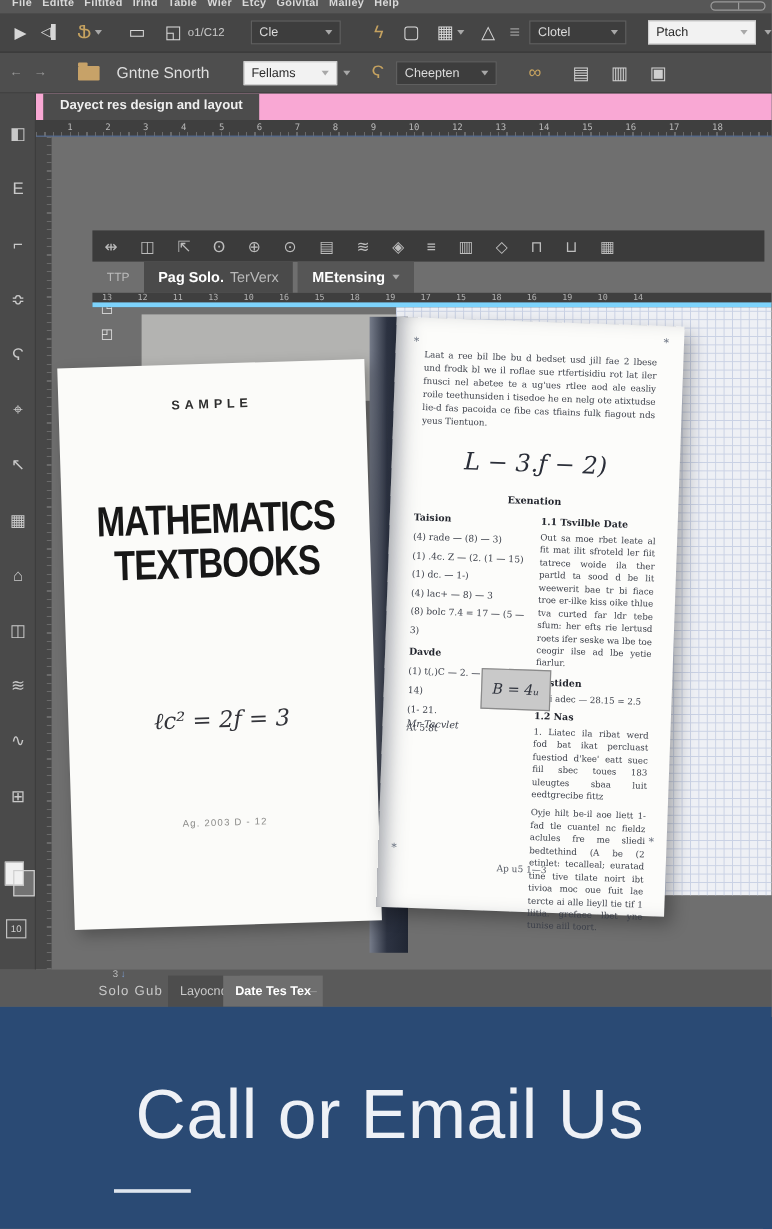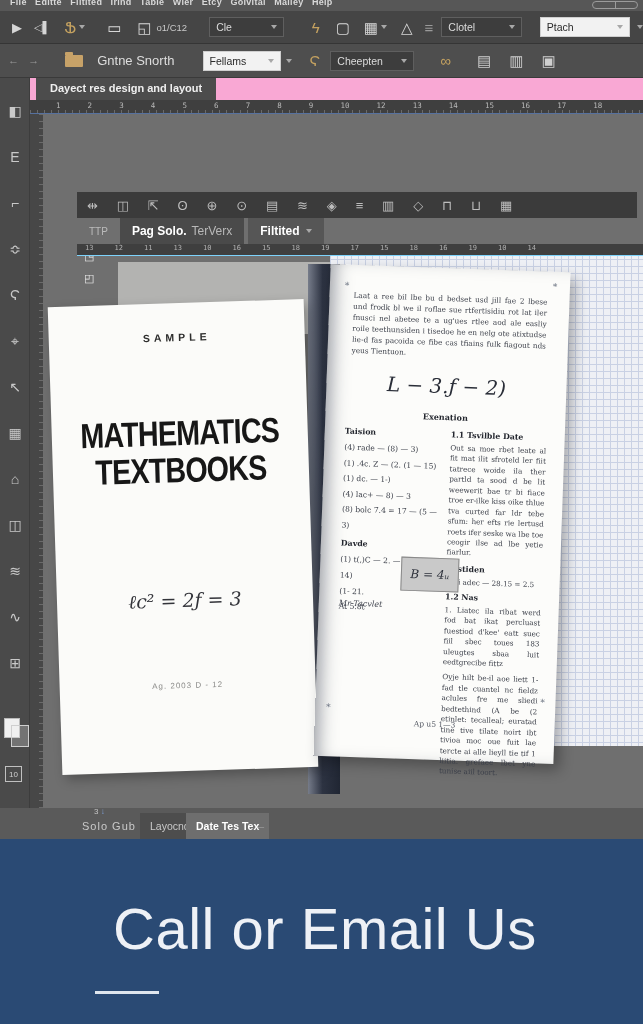--- a/index.html
+++ b/index.html
@@ -76,21 +76,21 @@
       display:flex; align-items:center; }
   #float-toolbar .icons { color:#bdbdbd; font-size:13px; padding-left:10px; letter-spacing:2px; }
   #panel-tabs { left:47px; top:104px; width:560px; height:26px; display:flex; align-items:stretch; }
   .ptab { display:flex; align-items:center; padding:0 12px; font-size:10px; color:#bbb; }
   .ptab.mid { background:#4a4a4a; font-size:12px; }
   .ptab.mid .b { color:#fff; font-weight:bold; margin-right:5px; }
   .ptab.mid .r { color:#b9b9b9; }
   .ptab.right { background:#565656; color:#fff; font-weight:bold; font-size:12px; margin-left:4px; }
   .ptab.right .caret { margin-left:6px; }
   #ruler-inner { left:47px; top:130px; width:566px; height:12px; background:#3f3f3f;
-      border-bottom:1px solid #7dd3fc; overflow:hidden; }
+      border-bottom:4px solid #7dd3fc; overflow:hidden; }
   #ruler-inner .nums { position:absolute; left:8px; top:0; color:#b2b2b2;
       font-family:"DejaVu Sans Mono", monospace; font-size:7px; }
 
   
   #left-page { left:25px; top:189px; width:256px; height:468px; background:#fbfbf9;
       transform:rotate(-1.8deg); box-shadow:4px 5px 12px rgba(0,0,0,.28); }
   .lp-header { position:absolute; left:0; top:28px; width:100%; text-align:center;
       font-size:10.5px; font-weight:bold; letter-spacing:4px; color:#2d2d2d; }
   .lp-title { position:absolute; left:0; top:112px; width:100%; text-align:center;
       font-size:35px; font-weight:bold; line-height:1.05; color:#171717; transform:scaleX(.82);
@@ -236,21 +236,21 @@
   <div id="float-toolbar" class="abs">
     <div class="icons pre">⇹   ◫   ⇱   ʘ   ⊕   ⊙   ▤   ≋   ◈   ≡   ▥   ◇   ⊓   ⊔   ▦</div>
   </div>
   <div id="panel-tabs" class="abs">
     <div class="ptab">TTP</div>
     <div class="ptab mid">
       <span class="b">Pag Solo.</span>
       <span class="r">TerVerx</span>
     </div>
     <div class="ptab right">
-      <span>Filtited</span>
+      <span>MEtensing</span>
         <span class="caret"></span>
     </div>
   </div>
   <div id="ruler-inner" class="abs">
     <div class="nums pre">13     12     11     13     10     16     15     18     19     17     15     18     16     19     10     14</div>
   </div>
 
   <div id="left-page" class="abs">
     <div class="lp-header">SAMPLE</div>
     <div class="lp-title">

